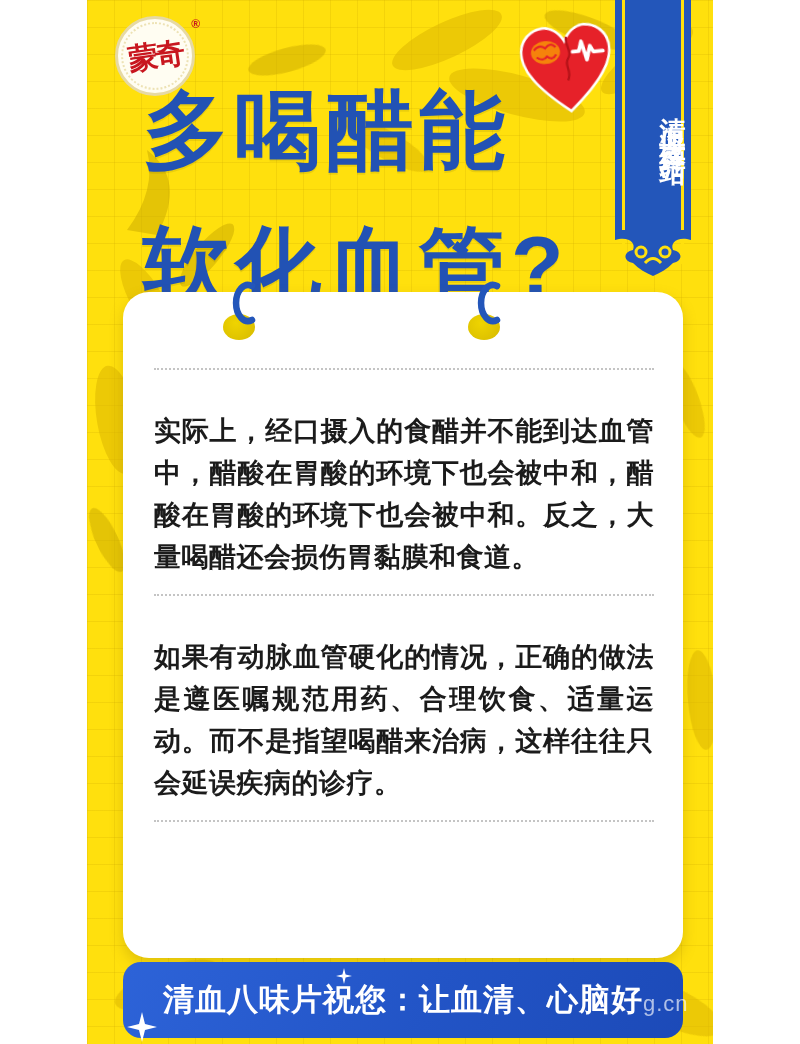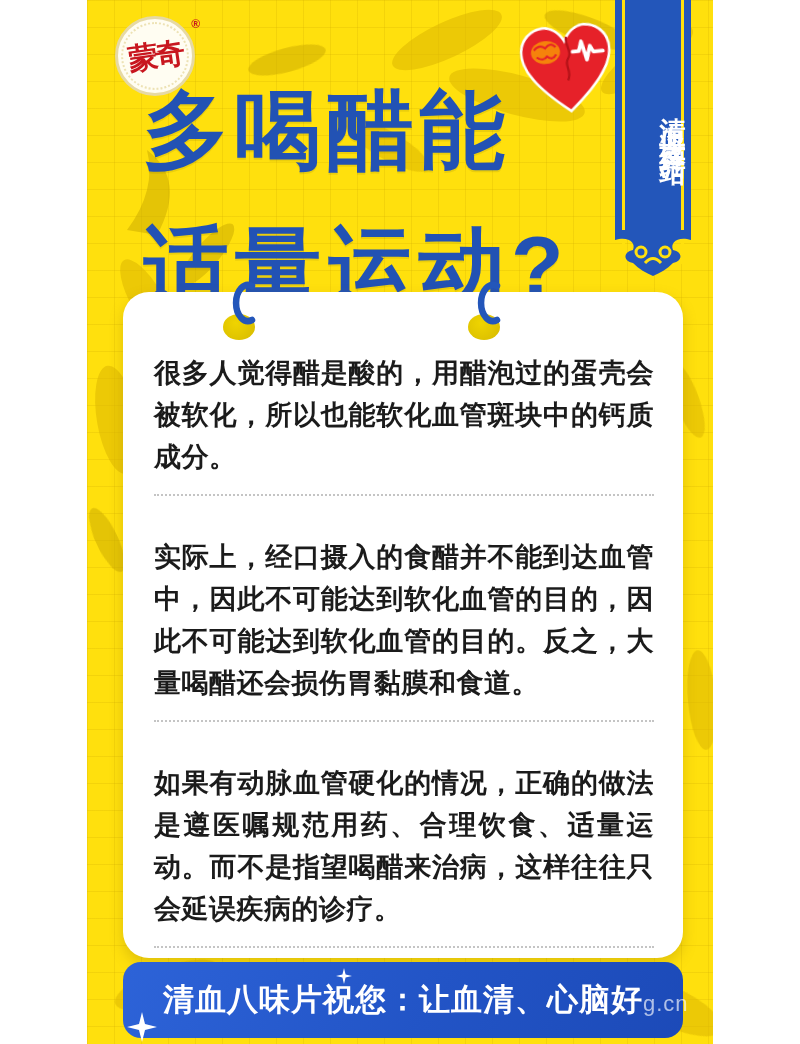--- a/index.html
+++ b/index.html
@@ -106,21 +106,21 @@
       </g>
     </svg>
 
     <div class="logo">
       <span class="logo-text">蒙奇</span>
       <span class="registered">®</span>
     </div>
 
     <div class="title">
       <div class="line">多喝醋能</div>
-      <div class="line">适量运动?</div>
+      <div class="line">软化血管?</div>
     </div>
 
     <div class="heart-wrap">
       <svg width="104" height="104" viewBox="0 0 100 100">
         <path d="M50,90 C20,65 7,47 9,30 C11,16 26,7 38,13 C44,16 48,22 50,27 C52,22 56,16 62,13 C74,7 89,16 91,30 C93,47 80,65 50,90 Z" fill="#E62129" stroke="#ffffff" stroke-width="5" paint-order="stroke"></path>
         <ellipse cx="31" cy="33" rx="14" ry="11" fill="#F5820B"></ellipse>
         <path d="M20,30 q6,-6 11,-1 q6,-6 10,0 M22,37 q6,5 10,0 q5,5 9,-1" fill="none" stroke="#E62129" stroke-width="2"></path>
         <path d="M52,20 C50,30 57,34 52,41 C47,48 55,52 50,62" fill="none" stroke="#B51218" stroke-width="2.2"></path>
         <polyline points="57,35 63,35 66,26 70,44 74,31 77,37 86,37" fill="none" stroke="#ffffff" stroke-width="3.6" stroke-linejoin="round" stroke-linecap="round"></polyline>
       </svg>
@@ -141,23 +141,22 @@
     <div class="ring-hole hole-2"></div>
     <svg class="ring-svg ring-1" viewBox="0 0 30 54">
       <path d="M25,8 A12,18 0 1 0 25,42" fill="none" stroke="#2356BA" stroke-width="6.5" stroke-linecap="round"></path>
     </svg>
     <svg class="ring-svg ring-2" viewBox="0 0 30 54">
       <path d="M25,8 A12,18 0 1 0 25,42" fill="none" stroke="#2356BA" stroke-width="6.5" stroke-linecap="round"></path>
     </svg>
 
     <div class="card">
       <div class="card-body">
-        <p class="para">很多人觉得醋是酸的，用醋泡过的蛋壳会被软化，所以也能软化血管斑块中的钙质成分。</p>
         <hr class="divider">
-        <p class="para">实际上，经口摄入的食醋并不能到达血管中，因此不可能达到软化血管的目的，因此不可能达到软化血管的目的。反之，大量喝醋还会损伤胃黏膜和食道。</p>
+        <p class="para">实际上，经口摄入的食醋并不能到达血管中，醋酸在胃酸的环境下也会被中和，醋酸在胃酸的环境下也会被中和。反之，大量喝醋还会损伤胃黏膜和食道。</p>
         <hr class="divider">
         <p class="para">如果有动脉血管硬化的情况，正确的做法是遵医嘱规范用药、合理饮食、适量运动。而不是指望喝醋来治病，这样往往只会延误疾病的诊疗。</p>
         <hr class="divider">
       </div>
     </div>
 
     <div class="footer">
       <span class="footer-message">清血八味片祝您：让血清、心脑好</span>
     </div>
     <span class="sparkle sparkle-small"></span>

